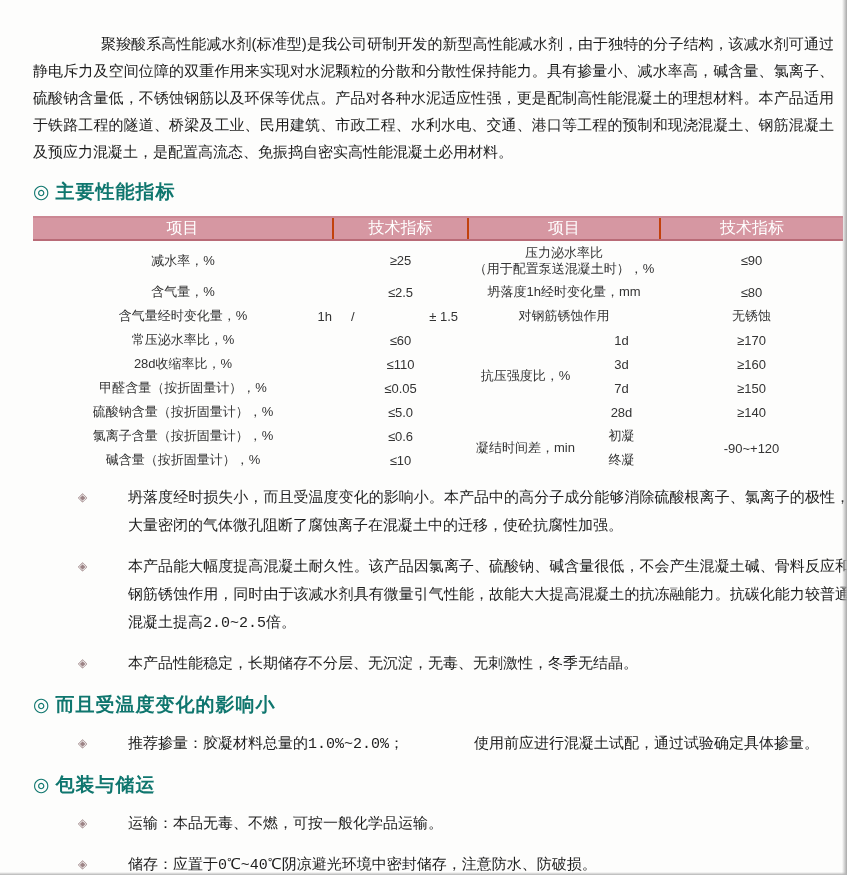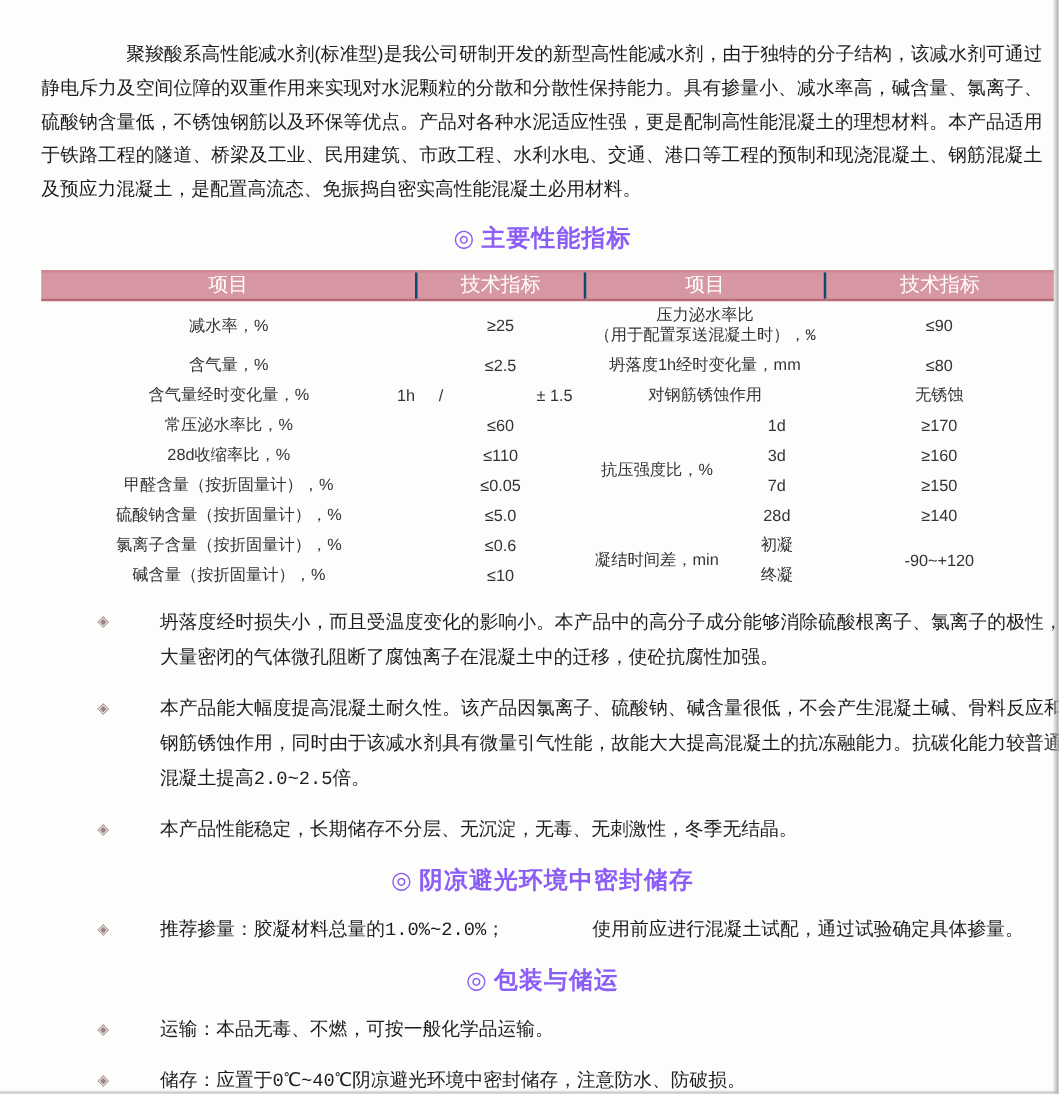--- a/index.html
+++ b/index.html
@@ -29,23 +29,22 @@
     margin: 0; width: 801px;
     font-size: 15px; line-height: 27px;
     text-indent: 68px; text-align: justify;
     color: #1d1d1d;
   }
 
   
   h2.sec {
     margin: 14px 0 0 0;
     font-size: 19px; line-height: 26px;
-    font-weight: bold; color: #8b5cf6;
+    font-weight: bold; color: #0f766e;
     letter-spacing: 1px;
-    text-align: center;
   }
   h2.sec .marker { font-size: 19px; margin-right: 5px; font-weight: normal; }
   h2.sec.tight { margin-top: 10px; }
   h2.sec.tighter { margin-top: 8px; }
 
   
   table.perf {
     margin-top: 11px;
     width: 810px;
     border-collapse: collapse;
@@ -54,31 +53,31 @@
   table.perf thead th {
     background: #d697a2;
     color: #ffffff;
     font-weight: normal;
     font-size: 16px;
     height: 23px;
     border-top: 2px solid #cb8793;
     border-bottom: 2px solid #b96b77;
     padding: 0;
   }
-  table.perf thead th.sep { border-left: 2px solid #0c4a6e; }
+  table.perf thead th.sep { border-left: 2px solid #c2410c; }
   table.perf tbody td {
     font-size: 13px;
     color: #333333;
     height: 24px;
     padding: 0;
     text-align: center;
     vertical-align: middle;
   }
   table.perf tr.tall td { height: 40px; }
-  .two-line { line-height: 16px; display: inline-block; font-family: Liberation Mono, monospace; }
+  .two-line { line-height: 16px; display: inline-block; }
   .cell-l2 { position: relative; }
   .cell-l2 .hour { position: absolute; right: 1px; top: 50%; transform: translateY(-50%); }
   .cell-v2 { display: flex; justify-content: space-between; padding: 0 10px 0 18px; align-items: center; height: 100%; }
 
   
   .bullets { margin-top: 4px; }
   .bullet { position: relative; padding-left: 82px; margin: 0 0 2px 0; }
   .bullet .diamond {
     position: absolute; left: 45px; top: 6px;
     font-size: 12px; color: #9c8385; line-height: 1;
@@ -198,21 +197,21 @@
       <span class="diamond">◈</span>
       <p>本产品能大幅度提高混凝土耐久性。该产品因氯离子、硫酸钠、碱含量很低，不会产生混凝土碱、骨料反应和钢筋锈蚀作用，同时由于该减水剂具有微量引气性能，故能大大提高混凝土的抗冻融能力。抗碳化能力较普通混凝土提高2.0~2.5倍。</p>
     </div>
     <div class="bullet single">
       <span class="diamond">◈</span>
       <p>本产品性能稳定，长期储存不分层、无沉淀，无毒、无刺激性，冬季无结晶。</p>
     </div>
   </div>
 
   <h2 class="sec tight">
-    <span class="marker">◎</span><span>阴凉避光环境中密封储存</span>
+    <span class="marker">◎</span><span>而且受温度变化的影响小</span>
   </h2>
 
   <div class="bullets">
     <div class="bullet single">
       <span class="diamond">◈</span>
       <p><span>推荐掺量：胶凝材料总量的1.0%~2.0%；</span><span class="usage-note">使用前应进行混凝土试配，通过试验确定具体掺量。</span></p>
     </div>
   </div>
 
   <h2 class="sec tighter">

